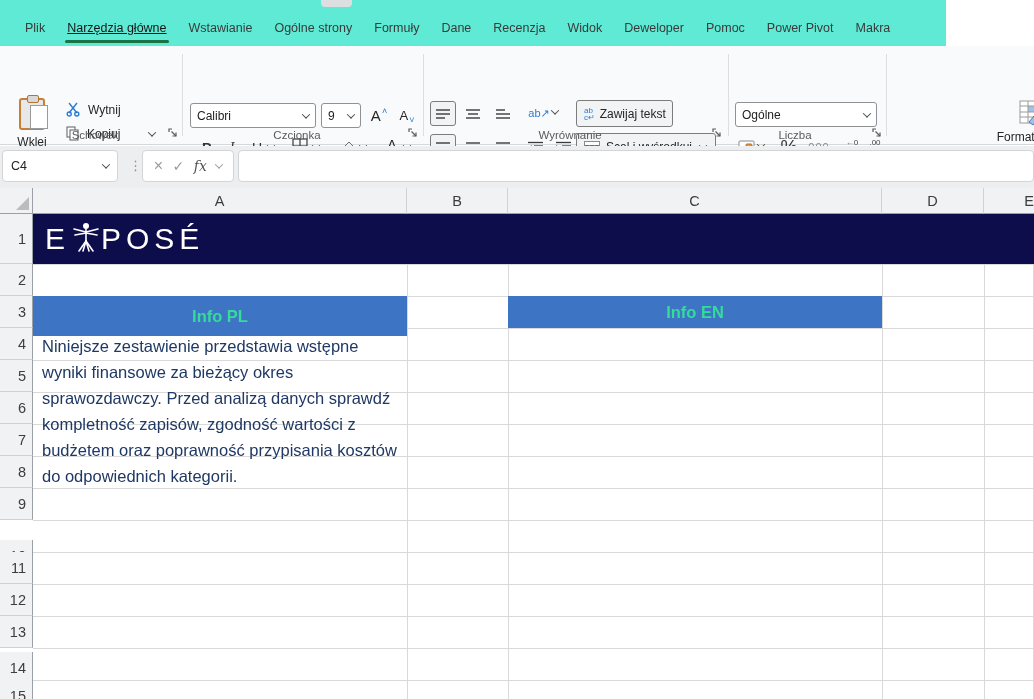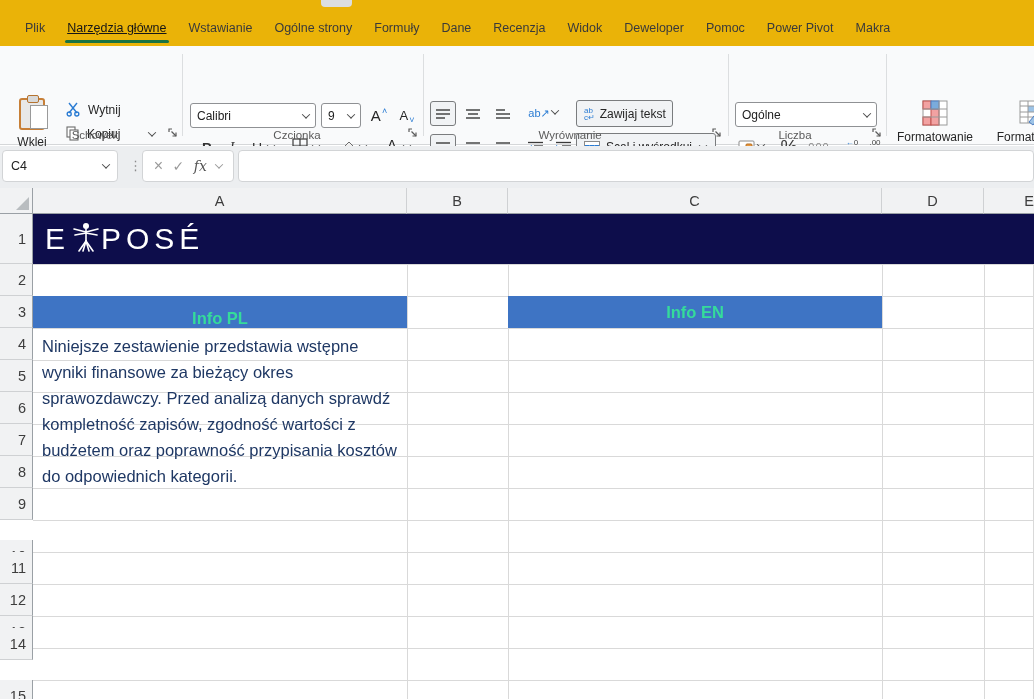--- a/index.html
+++ b/index.html
@@ -1,20 +1,20 @@
 <!DOCTYPE html>
 <html lang="pl"><head>
 <meta charset="utf-8">
 <style>
   * { margin:0; padding:0; box-sizing:border-box; }
   html,body { width:1034px; height:699px; overflow:hidden; }
   body { font-family:"Liberation Sans", sans-serif; background:#fff; position:relative; color:#333; }
 
   
-  .tabrow { position:absolute; left:0; top:0; width:1034px; height:46px; background:#eab308; }
+  .tabrow { position:absolute; left:0; top:0; width:946px; height:46px; background:#5eead4; }
   .tabs { position:absolute; left:14px; bottom:0; display:flex; align-items:flex-end; }
   .tab { position:relative; font-size:12.5px; color:#3a3a3a; padding:8px 11px 11px 11px; white-space:nowrap; cursor:default; }
   .tab.active { color:#161616;text-decoration:underline; }
   .tab.active::after { content:""; position:absolute; left:9px; right:9px; bottom:3px; height:3px; background:#1a7343; border-radius:2px; }
   .titlebar-remnant { position:absolute; left:321px; top:0; width:31px; height:7px; background:#dcdee0; border-radius:0 0 4px 4px; }
 
   
   .ribbon { position:absolute; left:0; top:46px; width:1034px; height:99px; background:#f9fafb; border-bottom:1px solid #d5d7d9; }
   .group-sep { position:absolute; top:8px; bottom:8px; width:1px; background:#dcdee0; }
   .grouplabel { position:absolute; bottom:3px; font-size:11.5px; color:#5a5a5a; text-align:center; white-space:nowrap; }
@@ -352,43 +352,20 @@
     <svg width="11" height="11" viewBox="0 0 11 11">
         <g stroke="#5a5a5a" stroke-width="1.2" fill="none">
           <path d="M1 4 V1 H4"></path>
           <path d="M3.5 3.5 L8 8"></path>
           <path d="M8 4.5 V8 H4.5"></path>
         </g>
       </svg>
   </div>
   <div class="group-sep" style="left:886px;"></div>
 
-  <div class="two-line-btn" style="left:888px; top:54px; width:94px;">
-    <svg width="26" height="26" viewBox="0 0 26 26" style="margin-bottom:4px">
-      <g stroke="#9a9a9a" fill="#fff">
-          <rect x="1" y="1" width="24" height="24"></rect>
-        </g>
-      <g stroke="#c0504d">
-          <rect x="1" y="1" width="8" height="8" fill="#f2a2a2"></rect>
-          <rect x="1" y="17" width="8" height="8" fill="#f2a2a2"></rect>
-          <rect x="9" y="9" width="8" height="16" fill="#f2a2a2"></rect>
-        </g>
-      <rect x="9" y="1" width="8" height="8" fill="#7aabdc" stroke="#4d7cc0"></rect>
-      <g stroke="#9a9a9a" fill="none">
-          <line x1="17" y1="1" x2="17" y2="25"></line>
-          <line x1="1" y1="9" x2="25" y2="9"></line>
-          <line x1="1" y1="17" x2="25" y2="17"></line>
-        </g>
-    </svg>
-    <span>Formatowanie</span>
-    <span class="l2">
-        <span>warunkowe</span>
-        <span class="chev"></span>
-      </span>
-  </div>
   <div class="two-line-btn" style="left:986px; top:54px; width:94px;">
     <svg width="28" height="26" viewBox="0 0 28 26" style="margin-bottom:4px">
       <rect x="1" y="1" width="24" height="22" fill="#fff" stroke="#9a9a9a"></rect>
       <rect x="9" y="6" width="8" height="6" fill="#9dc3e6"></rect>
         <rect x="17" y="12" width="8" height="5" fill="#9dc3e6"></rect>
       <g stroke="#9a9a9a" fill="none">
           <line x1="1" y1="6" x2="25" y2="6"></line>
           <line x1="1" y1="12" x2="25" y2="12"></line>
           <line x1="1" y1="17" x2="25" y2="17"></line>
           <line x1="9" y1="1" x2="9" y2="23"></line>
@@ -435,21 +412,21 @@
       <div class="rowhdr" style="top: 140px; height: 32px;">4</div>
       <div class="rowhdr" style="top: 172px; height: 32px;">5</div>
       <div class="rowhdr" style="top: 204px; height: 32px;">6</div>
       <div class="rowhdr" style="top: 236px; height: 32px;">7</div>
       <div class="rowhdr" style="top: 268px; height: 32px;">8</div>
       <div class="rowhdr" style="top: 300px; height: 32px;">9</div>
       <div class="rowhdr" style="top: 352px; height: 32px;">10</div>
       <div class="rowhdr" style="top: 364px; height: 32px;">11</div>
       <div class="rowhdr" style="top: 396px; height: 32px;">12</div>
       <div class="rowhdr" style="top: 428px; height: 32px;">13</div>
-      <div class="rowhdr" style="top: 440px; height: 32px;">14</div>
+      <div class="rowhdr" style="top: 464px; height: 32px;">14</div>
       <div class="rowhdr" style="top: 492px; height: 32px;">15</div>
     </div>
   <div id="gridlines">
       <div class="vline" style="left: 407px; top: 26px; height: 485px;"></div>
       <div class="vline" style="left: 508px; top: 26px; height: 485px;"></div>
       <div class="vline" style="left: 882px; top: 26px; height: 485px;"></div>
       <div class="vline" style="left: 984px; top: 26px; height: 485px;"></div>
       <div class="vline" style="left: 1033px; top: 26px; height: 485px;"></div>
       <div class="hline" style="left: 33px; top: 76px; width: 1001px;"></div>
       <div class="hline" style="left: 33px; top: 108px; width: 1001px;"></div>
@@ -483,21 +460,21 @@
               <line x1="13" y1="19" x2="20" y2="29"></line>
           <line x1="13" y1="19" x2="10" y2="29"></line>
               <line x1="13" y1="19" x2="16" y2="29"></line>
         </g>
           </svg>
       </span>
       <span>POSÉ</span>
     </span>
   </div>
 
-  <div class="hdrcell" style="left:33px; top:108px; width:374px; height:32px;align-items:flex-end;">
+  <div class="hdrcell" style="left:33px; top:108px; width:374px; height:40px;">
       <span>Info PL</span>
     </div>
   <div class="hdrcell" style="left:508px; top:108px; width:374px; height:32px;">
       <span>Info EN</span>
     </div>
 
   <div class="bodytext" style="left:33px; top:140px; width:374px; height:160px;"><span>Niniejsze zestawienie przedstawia wstępne wyniki finansowe za bieżący okres sprawozdawczy. Przed analizą danych sprawdź kompletność zapisów, zgodność wartości z budżetem oraz poprawność przypisania kosztów do odpowiednich kategorii.</span></div>
 </div>
 
 </body></html>

